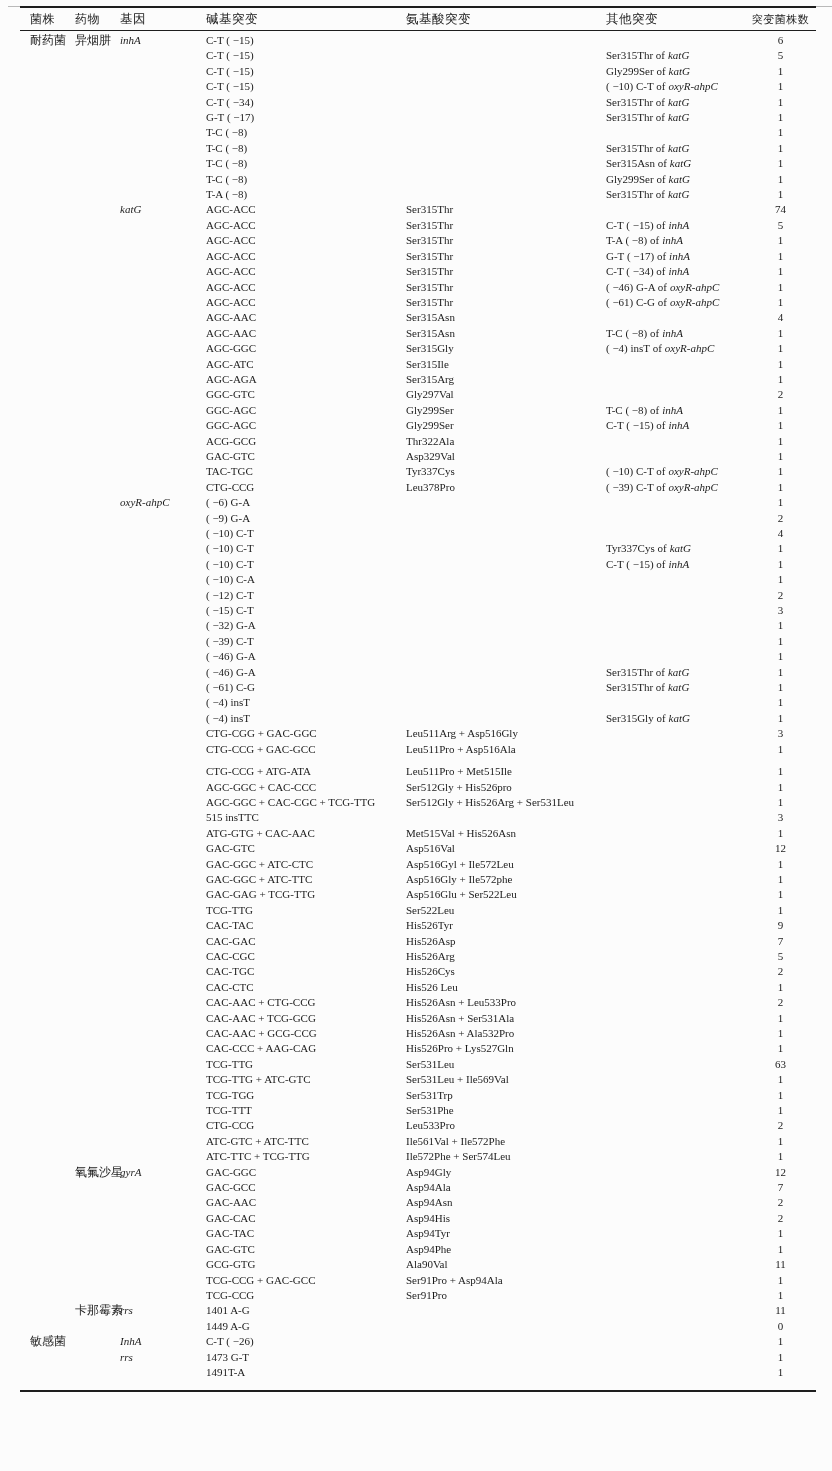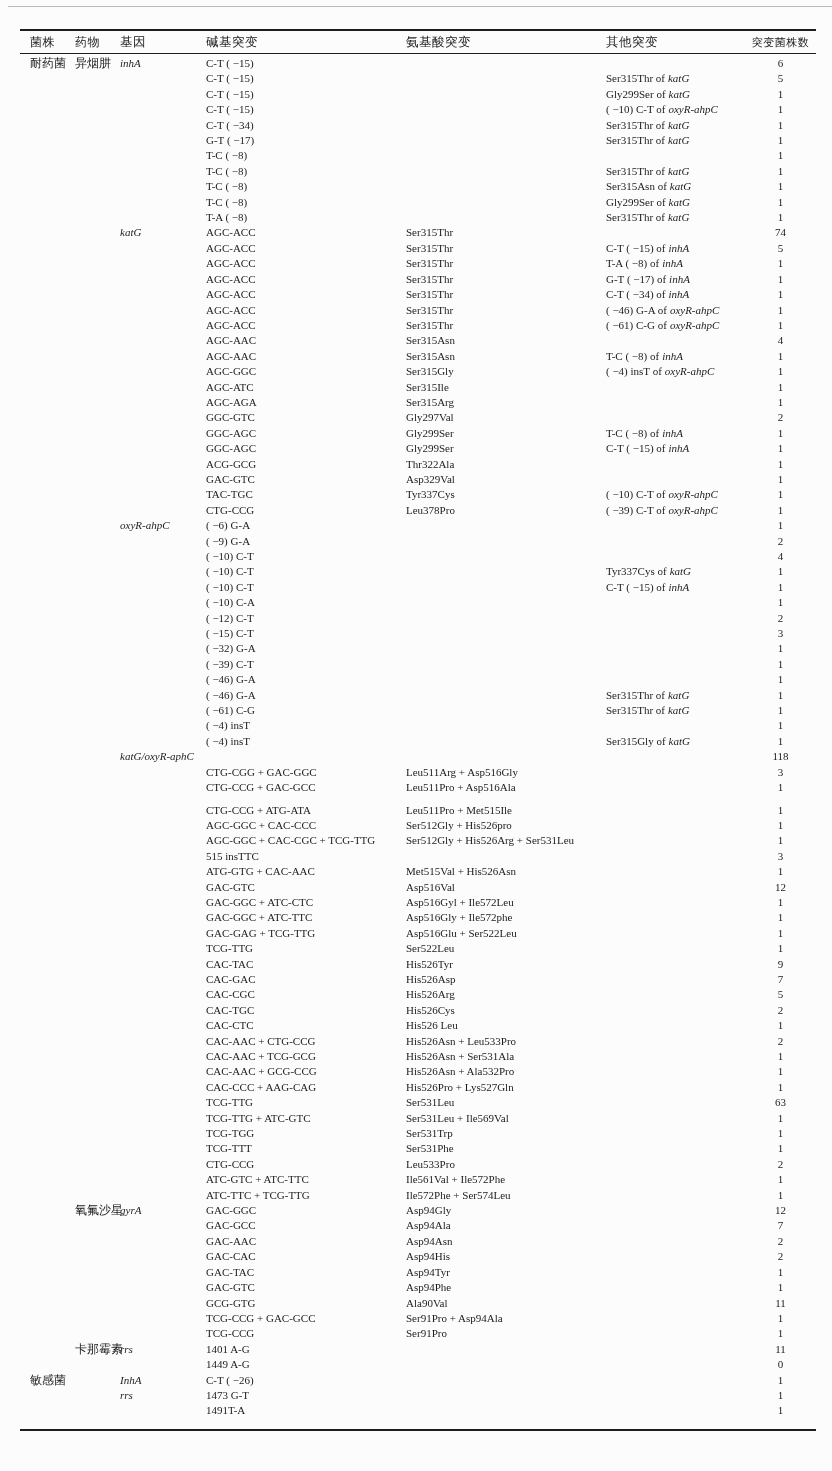--- a/index.html
+++ b/index.html
@@ -9,21 +9,21 @@
     font-family:"Liberation Serif","DejaVu Serif",serif;
     color:#1c1c1c;
     position:relative;
     overflow:hidden;
   }
   .top-hairline{
     position:absolute;left:8px;right:0;top:6px;
     height:1px;background:#b9b9b9;
   }
   .table{
-    position:absolute;left:20px;top:29px;width:796px;
+    position:absolute;left:20px;top:6px;width:796px;
   }
   .row{
     display:grid;
     grid-template-columns:55px 45px 86px 200px 200px 139px 71px;
     align-items:baseline;
   }
   .thead{
     border-top:2px solid #1e1e1e;
     border-bottom:1.5px solid #1e1e1e;
     height:22px;
@@ -465,29 +465,20 @@
     <span class="c d"></span>
     <span class="c g"></span>
     <span class="c b">( −4) insT</span>
     <span class="c a"></span>
     <span class="c o"><span>Ser315Gly of</span><span class="gene">katG</span></span>
     <span class="c n">1</span>
   </div>
       <div class="row">
     <span class="c s"></span>
     <span class="c d"></span>
-    <span class="c g">katG/oxyR-aphC</span>
-    <span class="c b"></span>
-    <span class="c a"></span>
-    <span class="c o"><span></span><span class="gene"></span></span>
-    <span class="c n">118</span>
-  </div>
-      <div class="row">
-    <span class="c s"></span>
-    <span class="c d"></span>
     <span class="c g"></span>
     <span class="c b">CTG-CGG + GAC-GGC</span>
     <span class="c a">Leu511Arg + Asp516Gly</span>
     <span class="c o"><span></span><span class="gene"></span></span>
     <span class="c n">3</span>
   </div>
       <div class="row">
     <span class="c s"></span>
     <span class="c d"></span>
     <span class="c g"></span>

